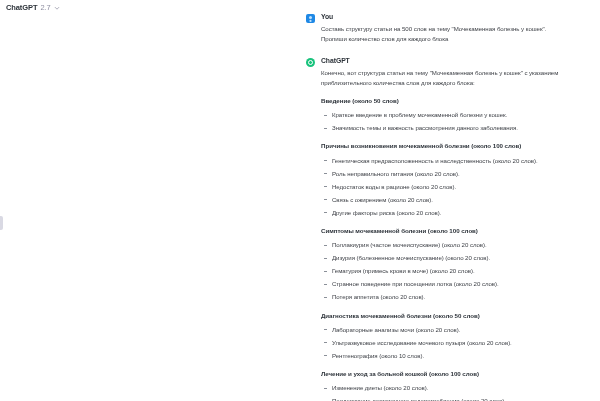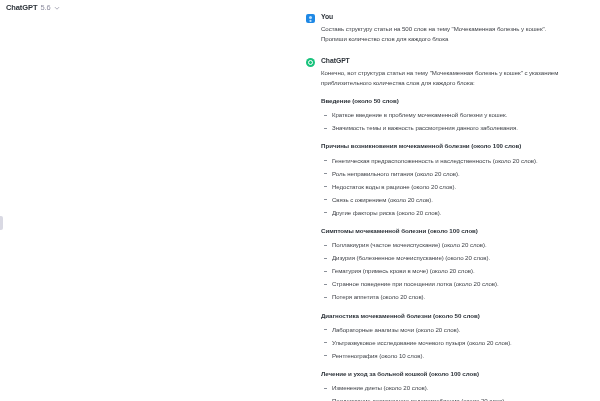--- a/index.html
+++ b/index.html
@@ -176,21 +176,21 @@
     height: 0.9px;
     background: #8a8f98;
   }
 </style>
 </head>
 <body>
 
 <div class="topbar">
   <div class="model-switcher">
     <span class="model-name">ChatGPT</span>
-    <span class="model-version">5.6</span>
+    <span class="model-version">2.7</span>
     <span class="chevron">
       <svg viewBox="0 0 10 10" width="6" height="6" aria-hidden="true">
         <path d="M2 4 L5 7 L8 4" fill="none" stroke="#8e8ea0" stroke-width="1.2" stroke-linecap="round" stroke-linejoin="round"></path>
       </svg>
     </span>
   </div>
 </div>
 
 <div class="sidebar-handle"></div>
 

